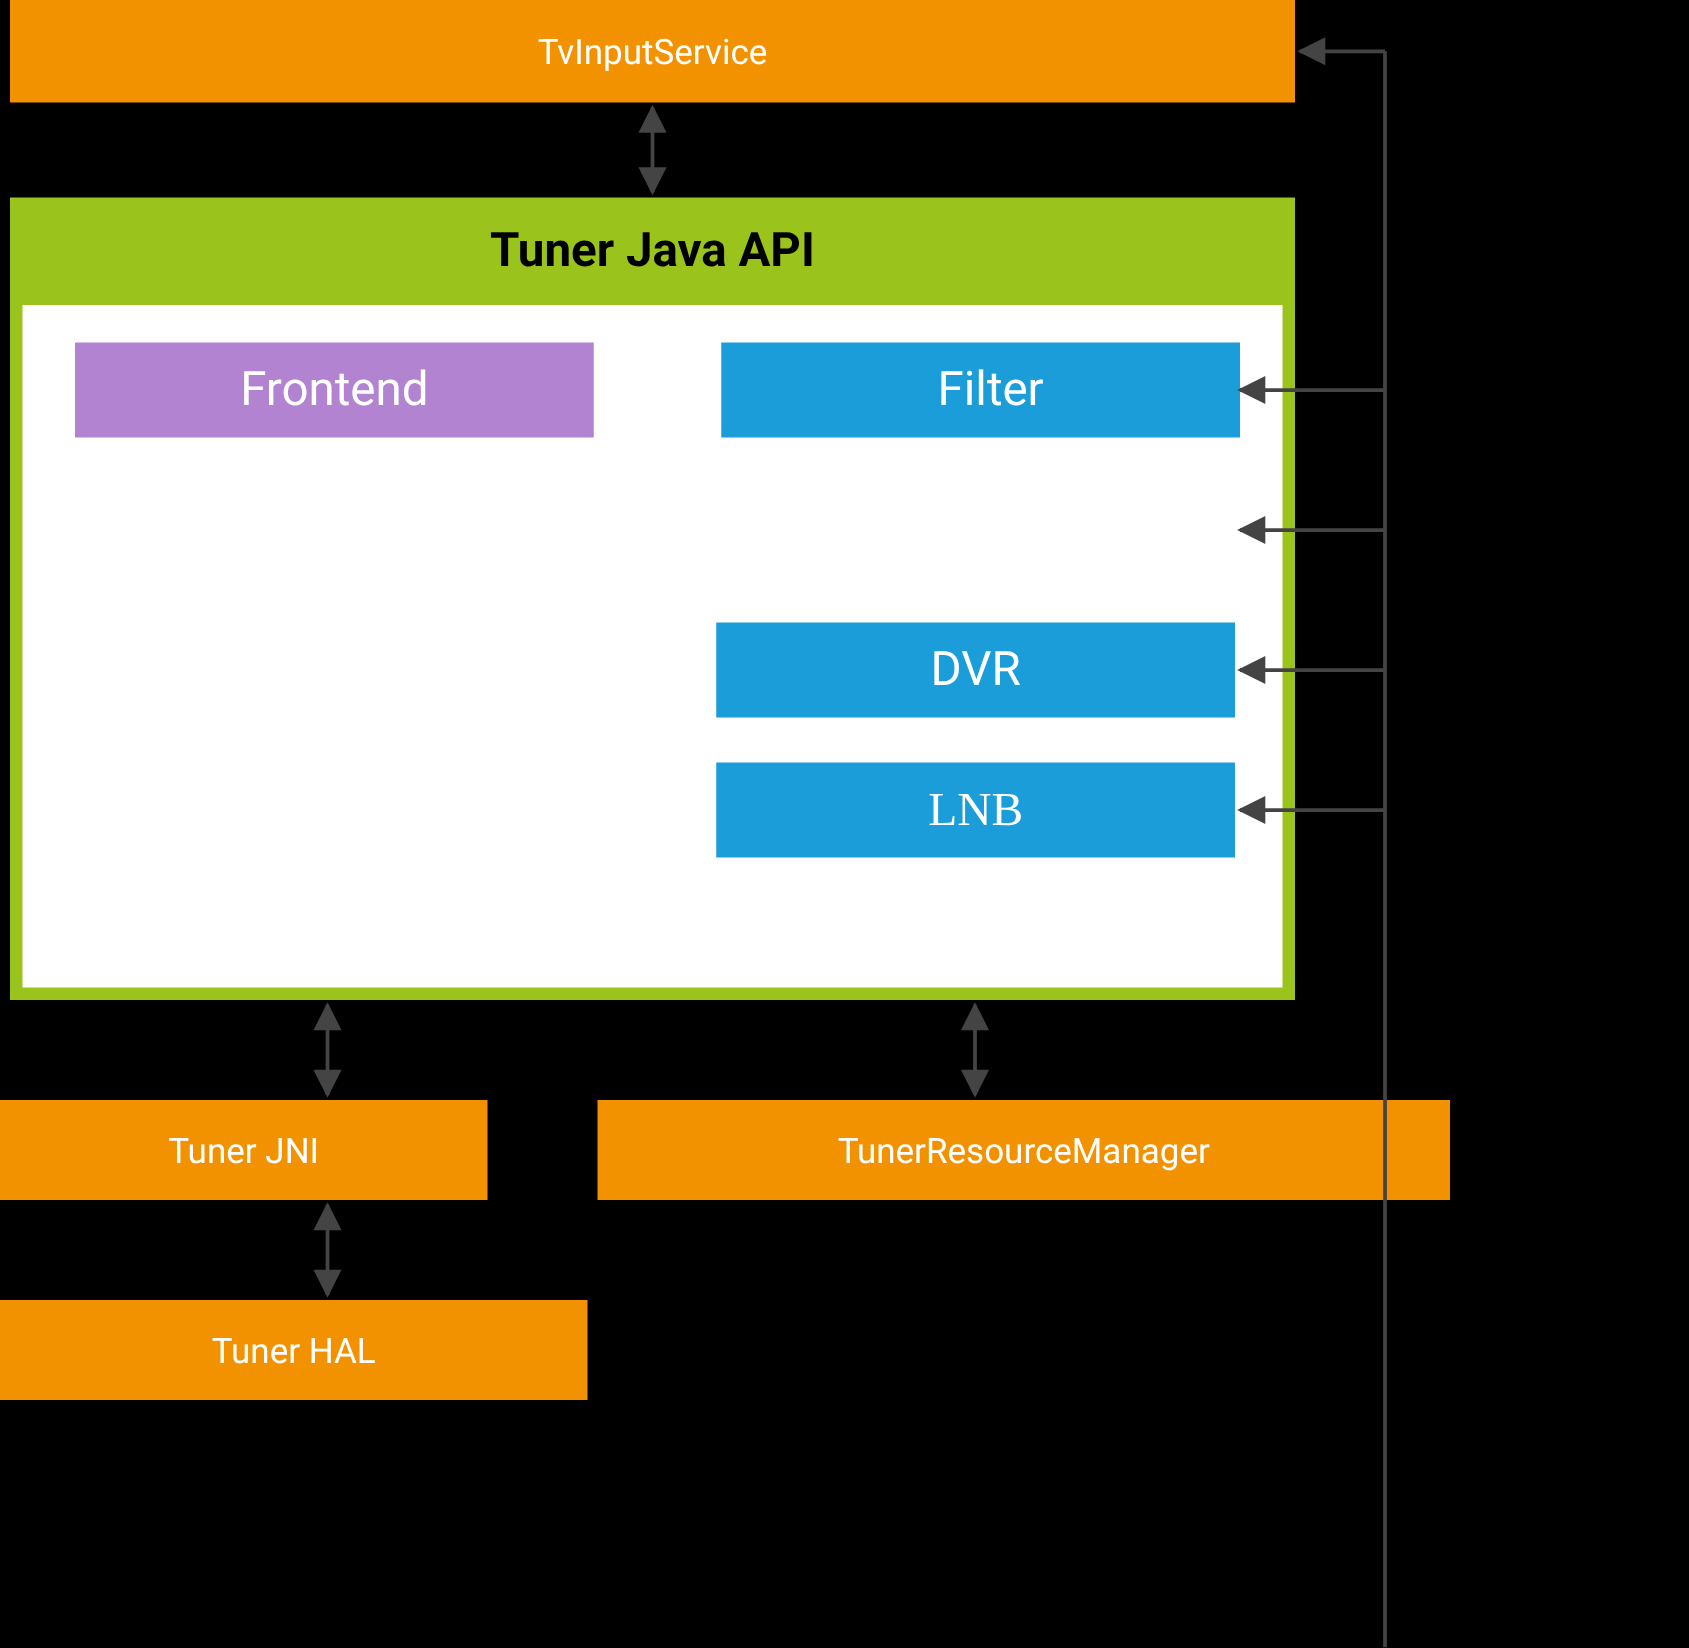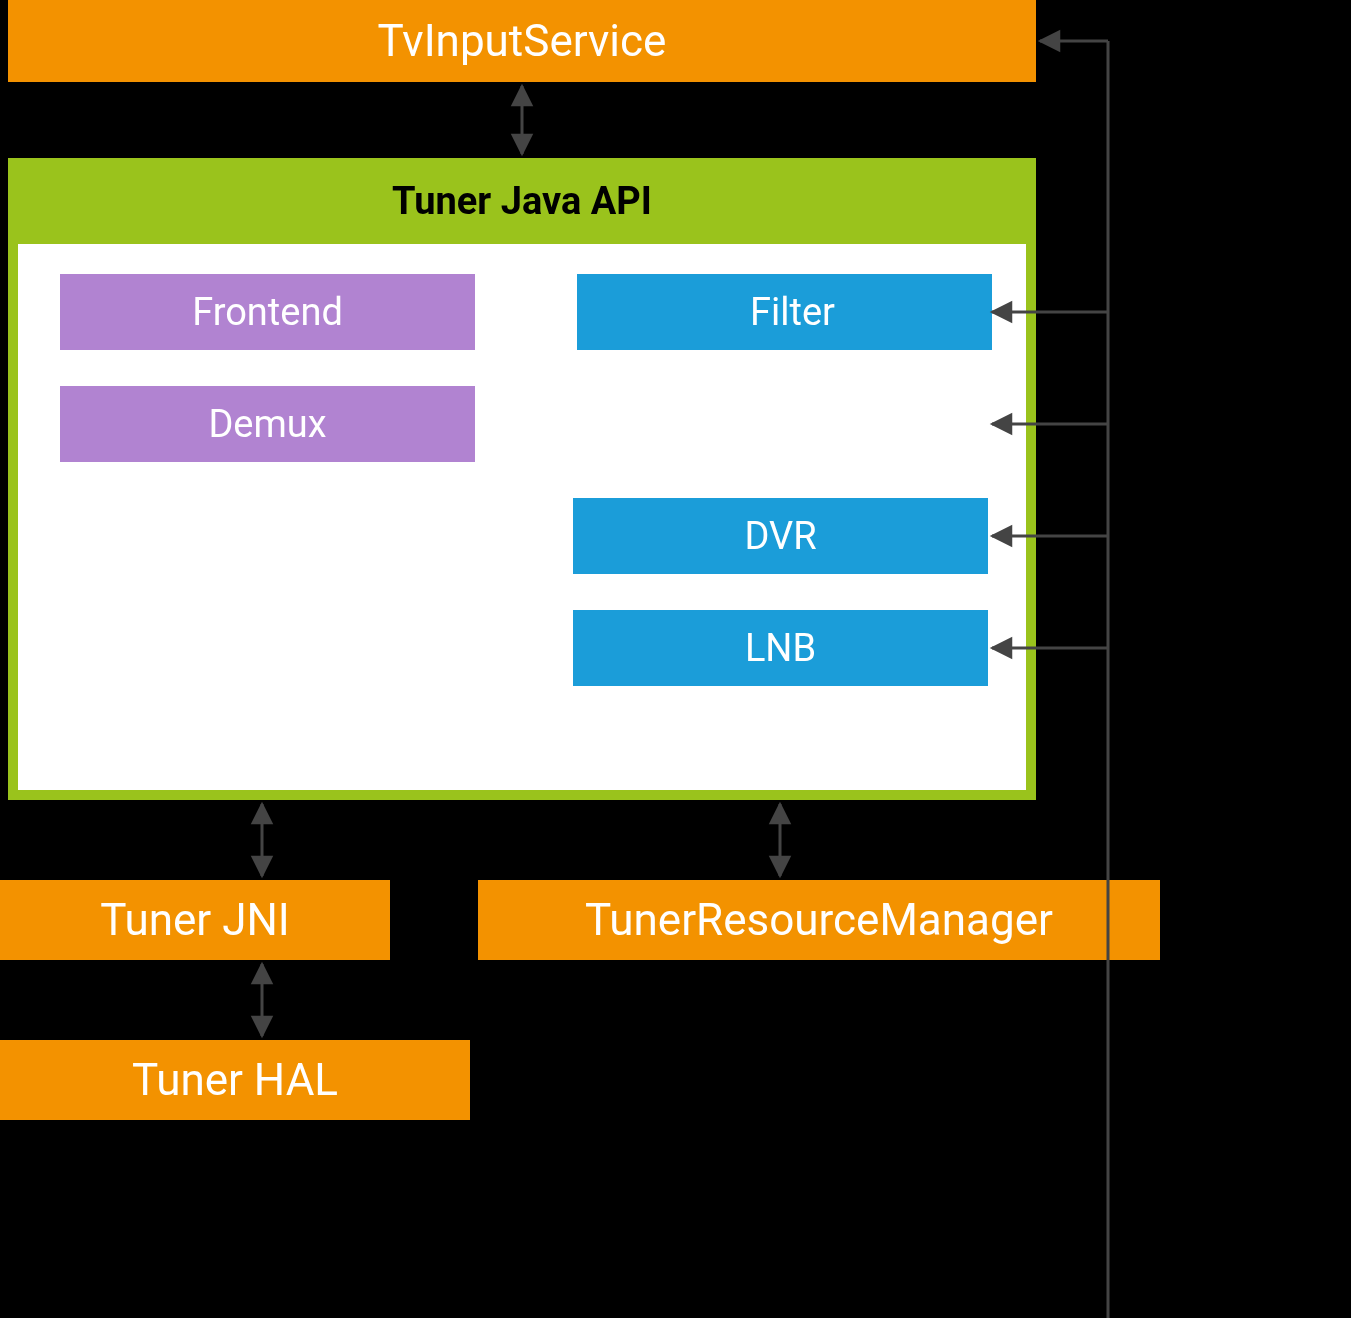--- a/index.html
+++ b/index.html
@@ -8,21 +8,21 @@
     font-family: Roboto, "Helvetica Neue", Arial, sans-serif;
     width: 1351px;
     height: 1318px;
     position: relative;
   }
   .box {
     position: absolute;
     display: flex;
     align-items: center;
     justify-content: center;
-    font-size: 44px;
+    font-size: 28px;
     color: #fff;
   }
   .tvinput {
     left: 8px; top: 0px; width: 1028px; height: 82px;
     background: #f39200;
   }
   .api-container {
     position: absolute;
     left: 8px; top: 158px; width: 1028px; height: 642px;
     background: #9ac31c;
@@ -44,21 +44,21 @@
     font-size: 38px; color: #fff;
     width: 415px; height: 76px;
   }
   .purple { background: #b183d1; }
   .blue   { background: #1b9dd9; }
   .frontend    { left: 42px;  top: 30px; }
   .demux       { left: 42px;  top: 142px; }
   .filter      { left: 559px; top: 30px; padding-left: 16px; }
   .descrambler { left: 555px; top: 142px; }
   .dvr         { left: 555px; top: 254px; }
-  .lnb         { left: 555px; top: 366px; }
+  .lnb         { left: 555px; top: 366px; font-family: Liberation Serif, serif; }
   .jni {
     left: 0px; top: 880px; width: 390px; height: 80px;
     background: #f39200;
   }
   .trm {
     left: 478px; top: 880px; width: 682px; height: 80px;
     background: #f39200;
   }
   .hal {
     left: 0px; top: 1040px; width: 470px; height: 80px;
@@ -77,23 +77,20 @@
 
 <div class="box tvinput">
   <span>TvInputService</span>
 </div>
 
 <div class="api-container">
   <div class="api-header">Tuner Java API</div>
   <div class="api-body">
     <div class="mod purple frontend">
       <span>Frontend</span>
-    </div>
-    <div class="mod purple demux">
-      <span>Demux</span>
     </div>
     <div class="mod blue filter">
       <span>Filter</span>
     </div>
     <div class="mod blue dvr">
       <span>DVR</span>
     </div>
     <div class="mod blue lnb">
       <span>LNB</span>
     </div>

